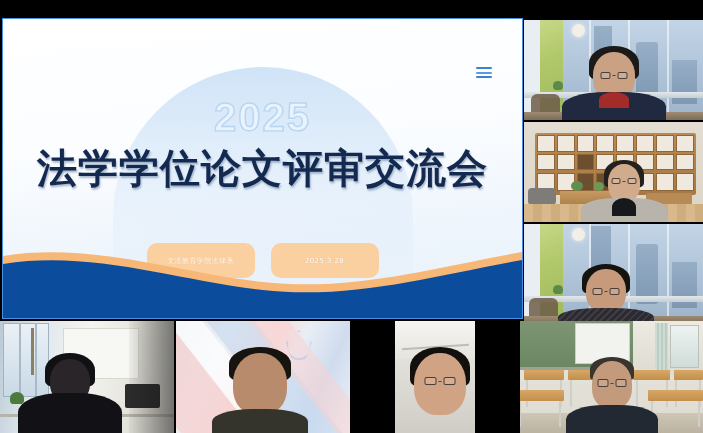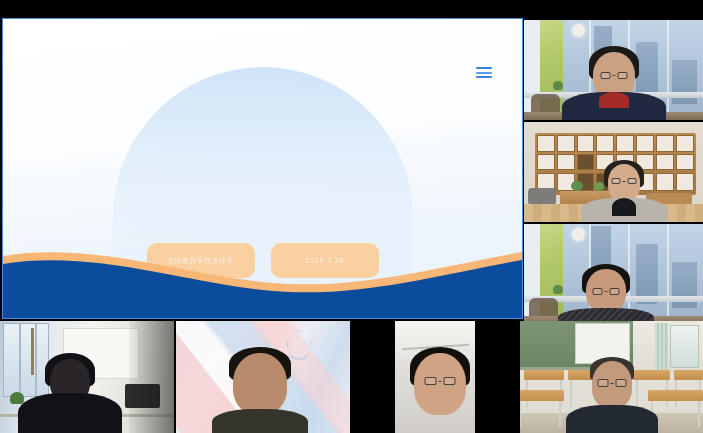--- a/index.html
+++ b/index.html
@@ -208,20 +208,22 @@
       <div class="slide">
 
         <div class="arch"></div>
 
         <div class="menu-icon">
           <i></i>
           <i></i>
           <i></i>
         </div>
 
+        <div class="year">2025</div>
+        <div class="slide-title">法学学位论文评审交流会</div>
 
         <div class="badges">
           <div class="badge">文法教育学院法律系</div>
           <div class="badge">2025.3.28</div>
         </div>
 
         <div class="waves">
           <svg viewBox="0 0 520 80" preserveAspectRatio="none" aria-hidden="true">
             <path d="M0,18 C90,4 170,34 260,44 C350,54 430,30 520,14 L520,80 L0,80 Z" fill="#f7b777"></path>
             <path d="M0,26 C90,12 170,42 260,52 C350,62 430,38 520,22 L520,80 L0,80 Z" fill="#0b4c9c"></path>

